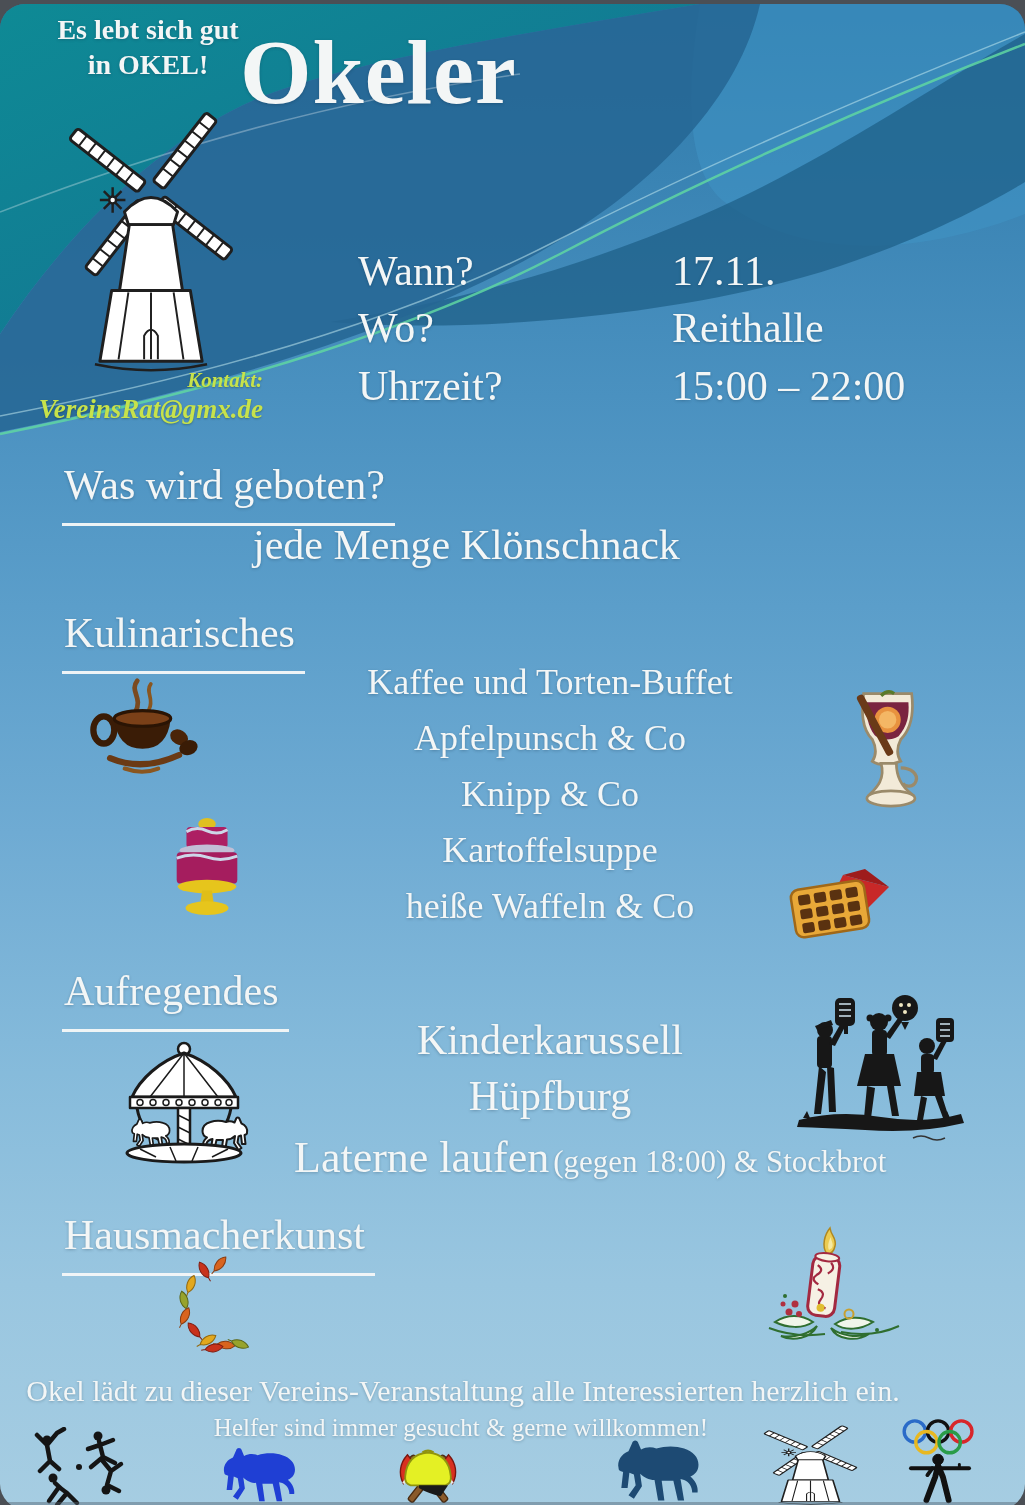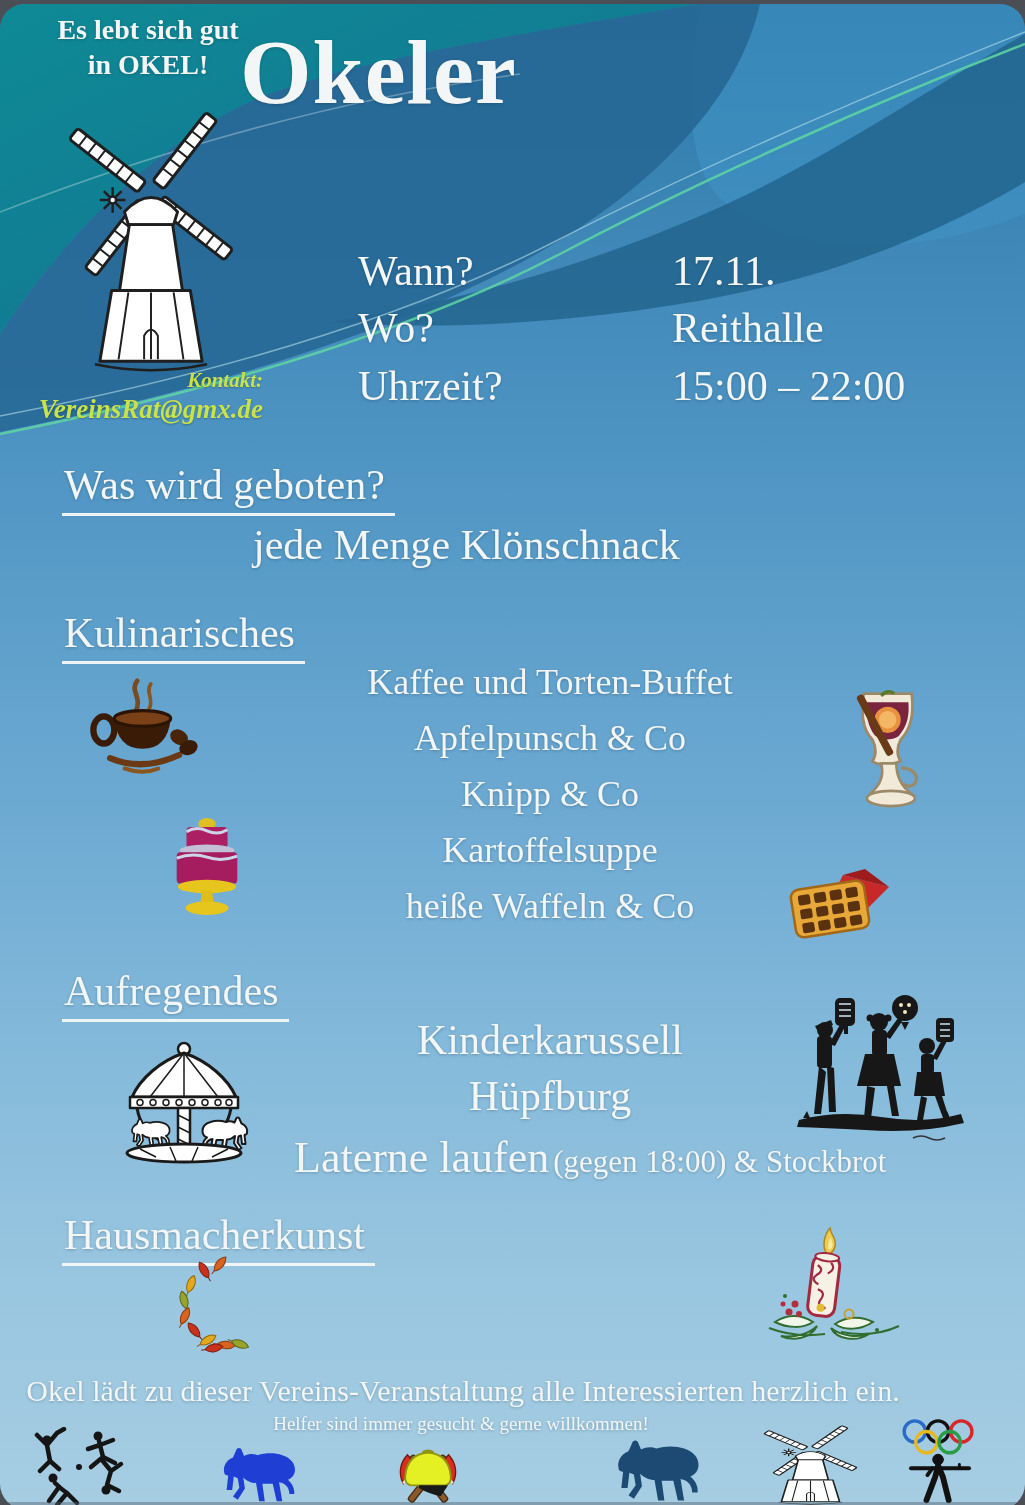--- a/index.html
+++ b/index.html
@@ -7,31 +7,31 @@
     position:relative;width:1025px;height:1505px;margin:4px auto;overflow:hidden;
     font-family:"Liberation Serif",serif;color:#f3f6f6;
     background:linear-gradient(180deg,#2d7aaa 0%,#3a84b4 12%,#4a91c0 26%,#5b9eca 40%,#6fabd3 55%,#86bbdb 71%,#99c6e0 85%,#a6cde2 100%);
     border-radius:25px;
   }
   .abs{position:absolute;}
   .t{text-shadow:0 1px 3px rgba(15,40,60,.28);white-space:nowrap;}
   .title{font-size:92px;font-weight:bold;line-height:1;letter-spacing:1px;width:785px;text-align:left;}
   .detail{font-size:42px;line-height:1;}
   .detail .lbl{display:inline-block;width:314px;}
-  .h{font-size:42px;line-height:1;display:inline-block;border-bottom:3px solid rgba(245,248,248,.95);padding:0 10px 7px 2px;}
+  .h{font-size:42px;line-height:1;display:inline-block;border-bottom:3px solid rgba(245,248,248,.95);padding:0 10px 17px 2px;}
   .item{font-size:42px;line-height:1;}
   .list{font-size:36px;line-height:56px;text-align:center;}
   .tagline{font-size:28px;font-weight:bold;line-height:1.25;width:240px;text-align:center;}
   .contact{font-weight:bold;text-align:right;width:255px;color:#c7e24b;text-shadow:0 1px 2px rgba(20,40,20,.35);font-style:italic;}
   .contact .c1{font-size:21px;line-height:1.2;}
   .contact .c2{font-size:27px;line-height:1.2;}
   .lantern-big{font-size:44px;}
   .lantern-small{font-size:31px;}
   .foot1{font-size:30px;width:926px;text-align:center;line-height:1.1;}
-  .foot2{font-size:19px;width:922px;text-align:center;line-height:1.1;}
+  .foot2{font-size:25px;width:922px;text-align:center;line-height:1.1;}
   svg{display:block;}
 </style>
 </head>
 <body>
 
 <svg width="0" height="0" style="position:absolute" aria-hidden="true">
   <defs>
     <path id="horse-shape" d="M10,36 C8,28 13,20 21,17 L25,8 C26,4 31,4 32,8 L35,15 C41,12 47,12 52,14 C62,11 74,11 83,14 C93,17 99,24 99,32 C99,39 95,43 90,45 C95,49 99,56 98,63 L92,63 C92,56 88,51 83,49 L79,48 L83,72 L76,72 L71,50 L58,50 L61,72 L54,72 L50,49 C44,49 38,46 34,42 L36,56 L27,70 L21,66 L29,55 L27,43 L22,41 L20,58 L13,58 L15,40 C11,39 10,38 10,36 Z"></path>
     <path id="leaf-shape" d="M0,9 C5,4 5,-4 0,-9 C-5,-4 -5,4 0,9 Z M0,9 L0,13"></path>
     <g id="wm" stroke="#1f1f1f" stroke-linejoin="round" fill="#ffffff">

